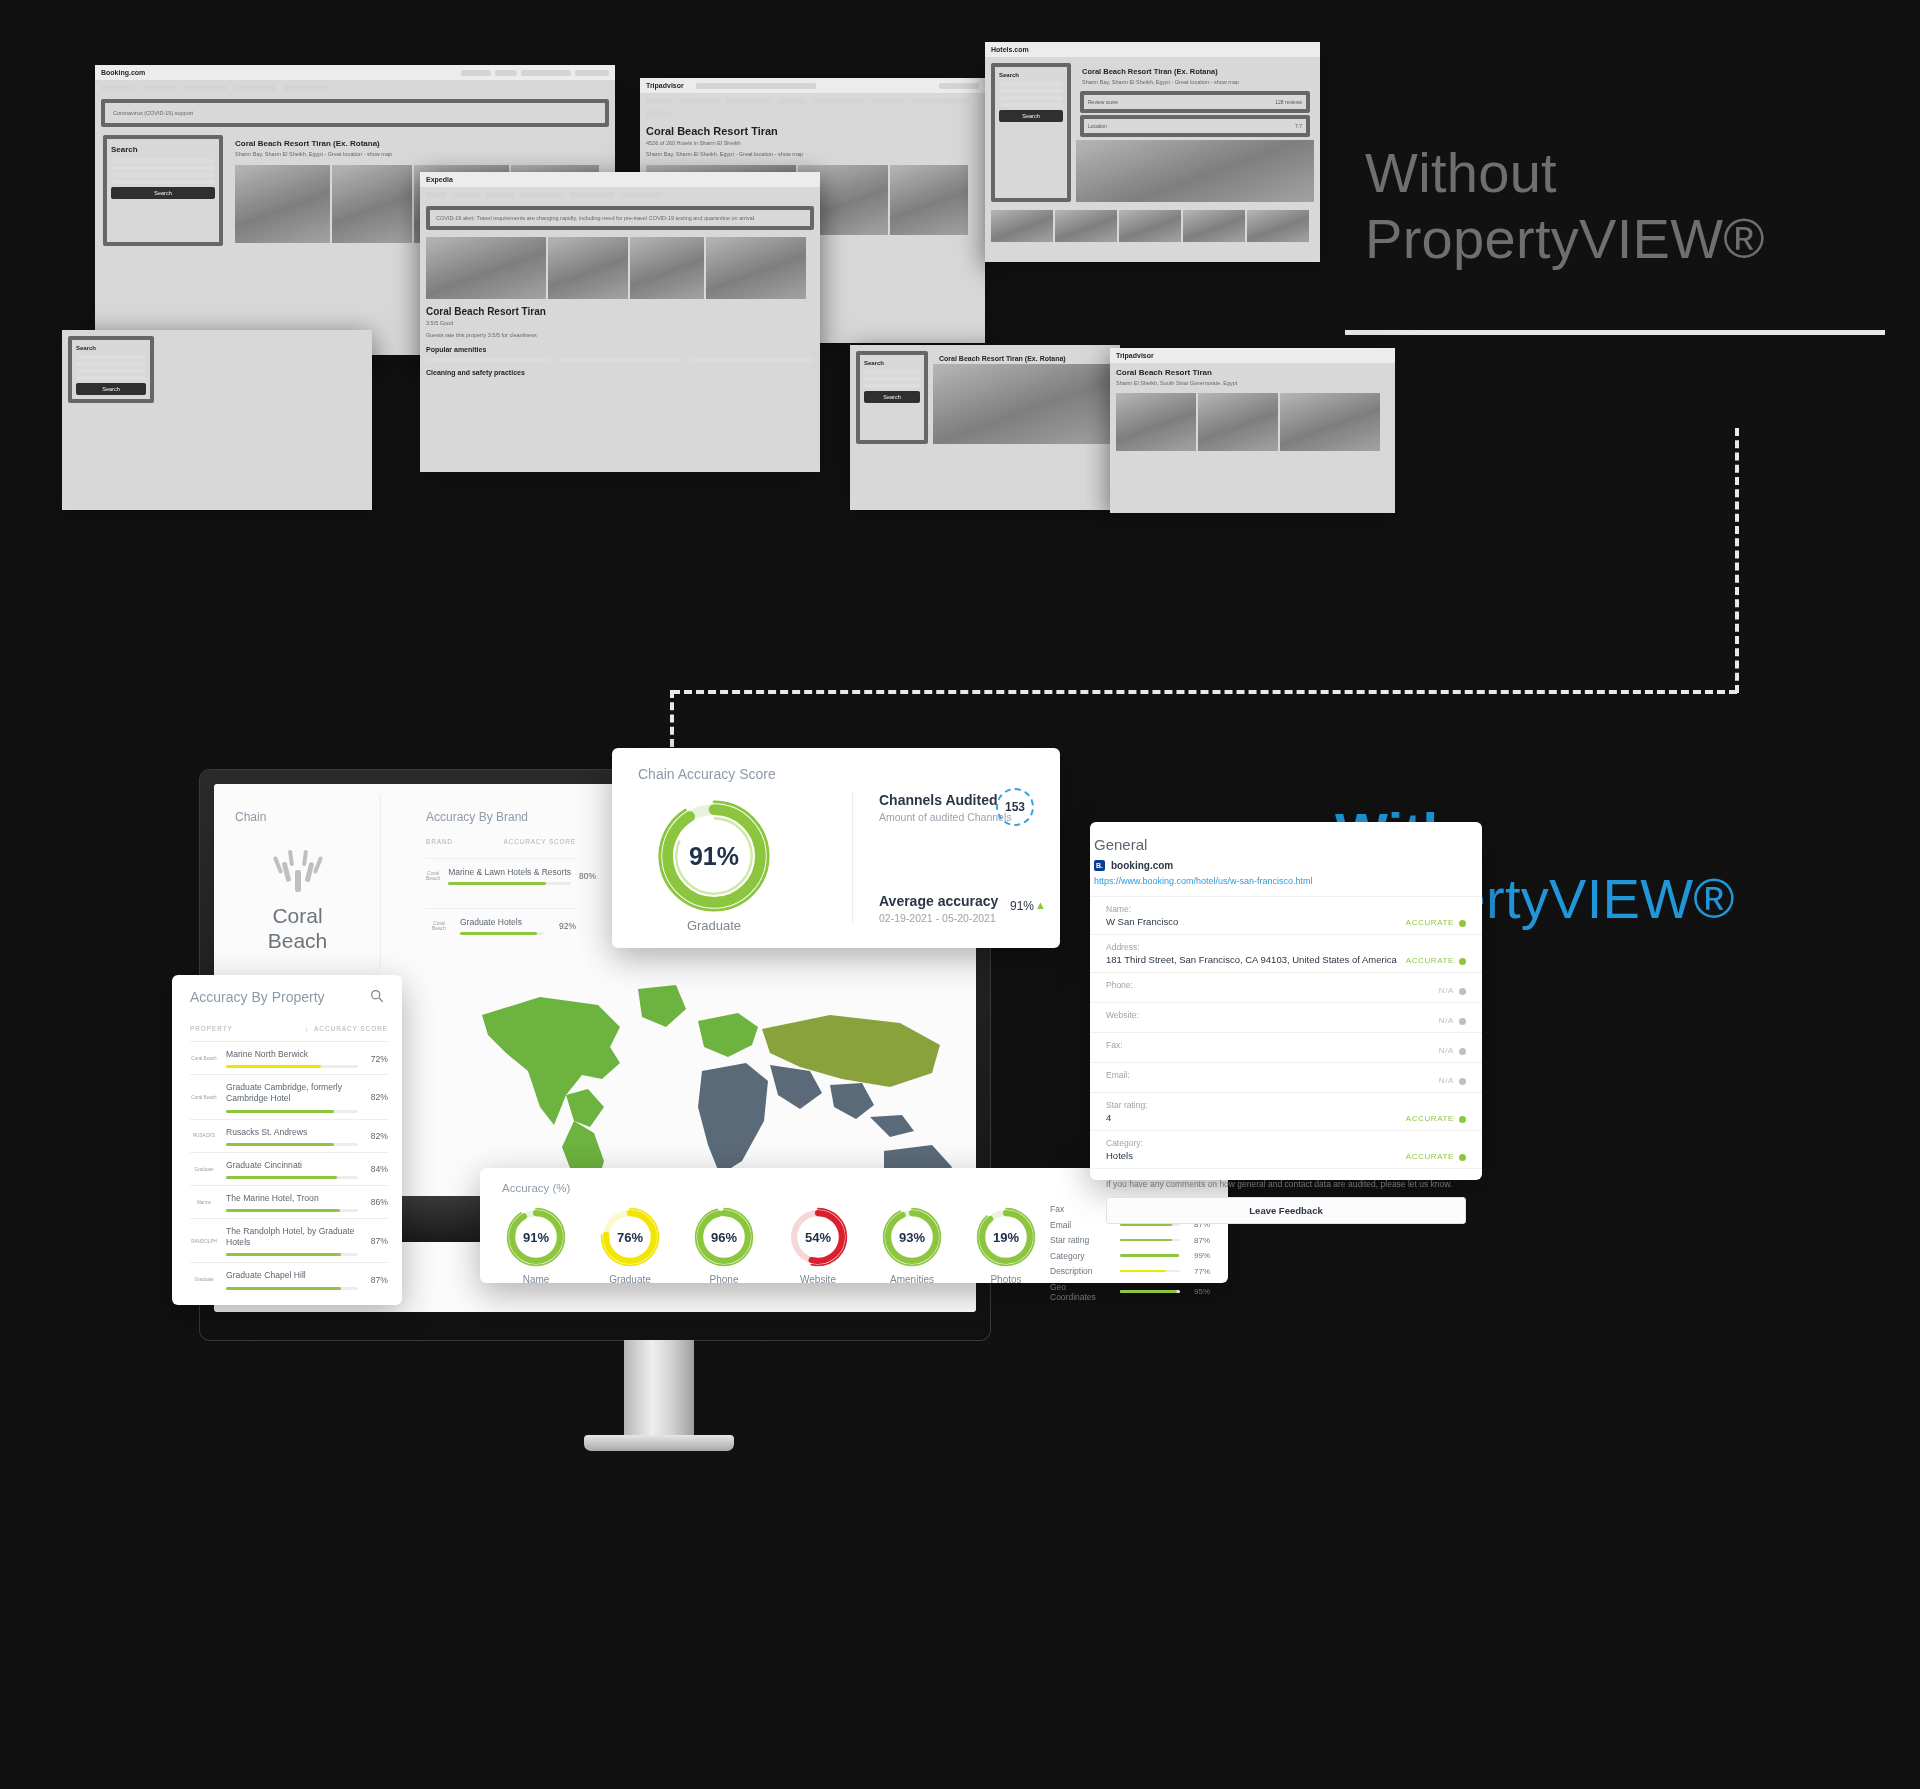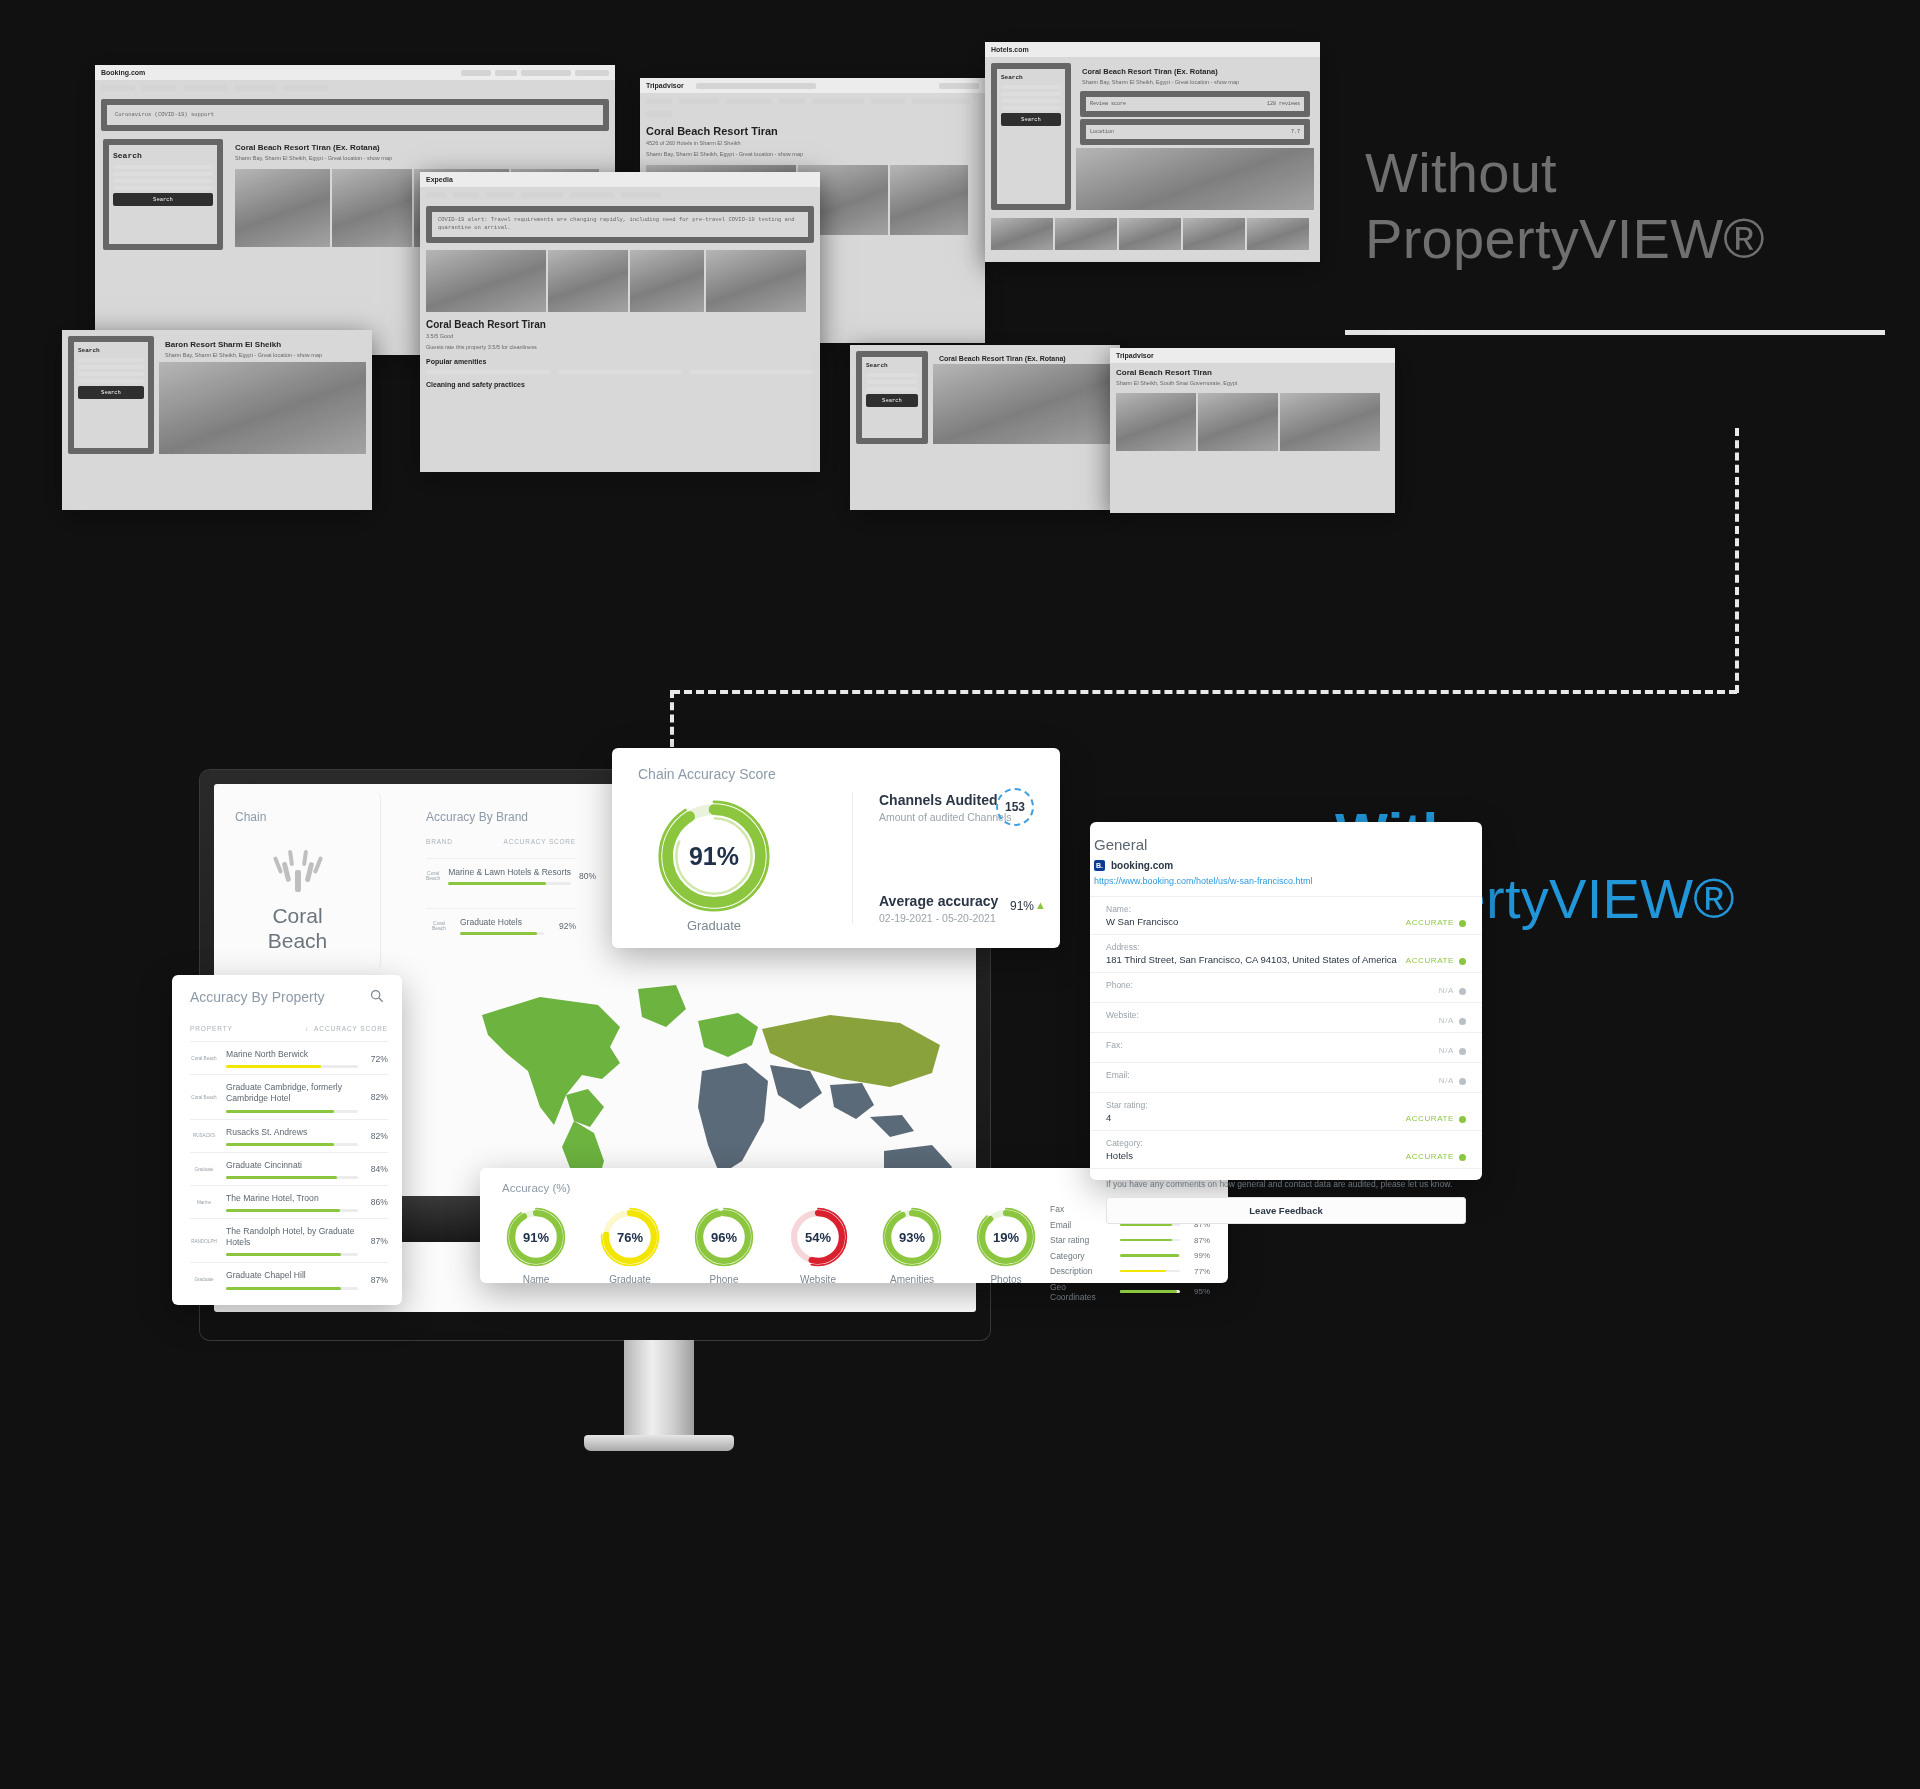--- a/index.html
+++ b/index.html
@@ -41,21 +41,21 @@
     height: 16px; background:#f2f2f2; border-bottom:1px solid #dcdcdc;
     display:flex; align-items:center; gap:4px; padding:0 6px;
   }
   .mock .brand { font-size:7px; color:#222; font-weight:700; }
   .mock .navrow { display:flex; gap:7px; padding:4px 6px; }
   .mock .chip { height:6px; background:#d8d8d8; border-radius:2px; }
   .mock .title { font-size:8px; color:#1b1b1b; font-weight:700; padding:4px 6px 2px; }
   .mock .sub { font-size:5.5px; color:#666; padding:0 6px 3px; line-height:1.5;}
   .mock .imgs { display:flex; flex-wrap:wrap; gap:2px; padding:3px 6px; }
   .mock .ph { background: linear-gradient(160deg,#b9b9b9,#7e7e7e 55%,#a5a5a5); }
-  .mock .panel { border:6px solid #15803d; border-radius:2px; margin:4px 6px; padding:4px;font-family:Liberation Mono, monospace; }
+  .mock .panel { border:4px solid #15803d; border-radius:2px; margin:4px 6px; padding:4px; }
   .mock .line { height:4px; background:#e2e2e2; border-radius:2px; margin:3px 0; }
   .mock .btn { background:#2b2b2b; color:#fff; font-size:5.5px; text-align:center;
                border-radius:2px; padding:3px 0; }
 
   
   .dash { position:absolute; border-style: dashed; border-color:#e9e9e9; }
 
   
   .monitor-shell {
     position:absolute; left:200px; top:770px; width:790px; height:570px;
@@ -336,25 +336,20 @@
   <div class="mock" style="left:62px;  top:330px; width:310px; height:180px;">
     <div style="display:flex;gap:5px;padding:6px">
       <div class="panel" style="margin:0;width:86px">
         <div class="title" style="padding:1px 0;font-size:6px">Search</div>
         <div class="line"></div>
           <div class="line"></div>
           <div class="line"></div>
           <div class="line"></div>
         <div class="btn">Search</div>
       </div>
-      <div style="flex:1">
-        <div class="title" style="font-size:8px">Baron Resort Sharm El Sheikh</div>
-        <div class="sub">Sharm Bay, Sharm El Sheikh, Egypt - Great location - show map</div>
-        <div class="ph" style="width:100%;height:92px"></div>
-      </div>
     </div>
   </div>
 
   <div class="mock" style="left:850px; top:345px; width:270px; height:165px;">
     <div style="display:flex;gap:5px;padding:6px">
       <div class="panel" style="margin:0;width:72px">
         <div class="title" style="padding:1px 0;font-size:6px">Search</div>
         <div class="line"></div>
           <div class="line"></div>
           <div class="line"></div>

